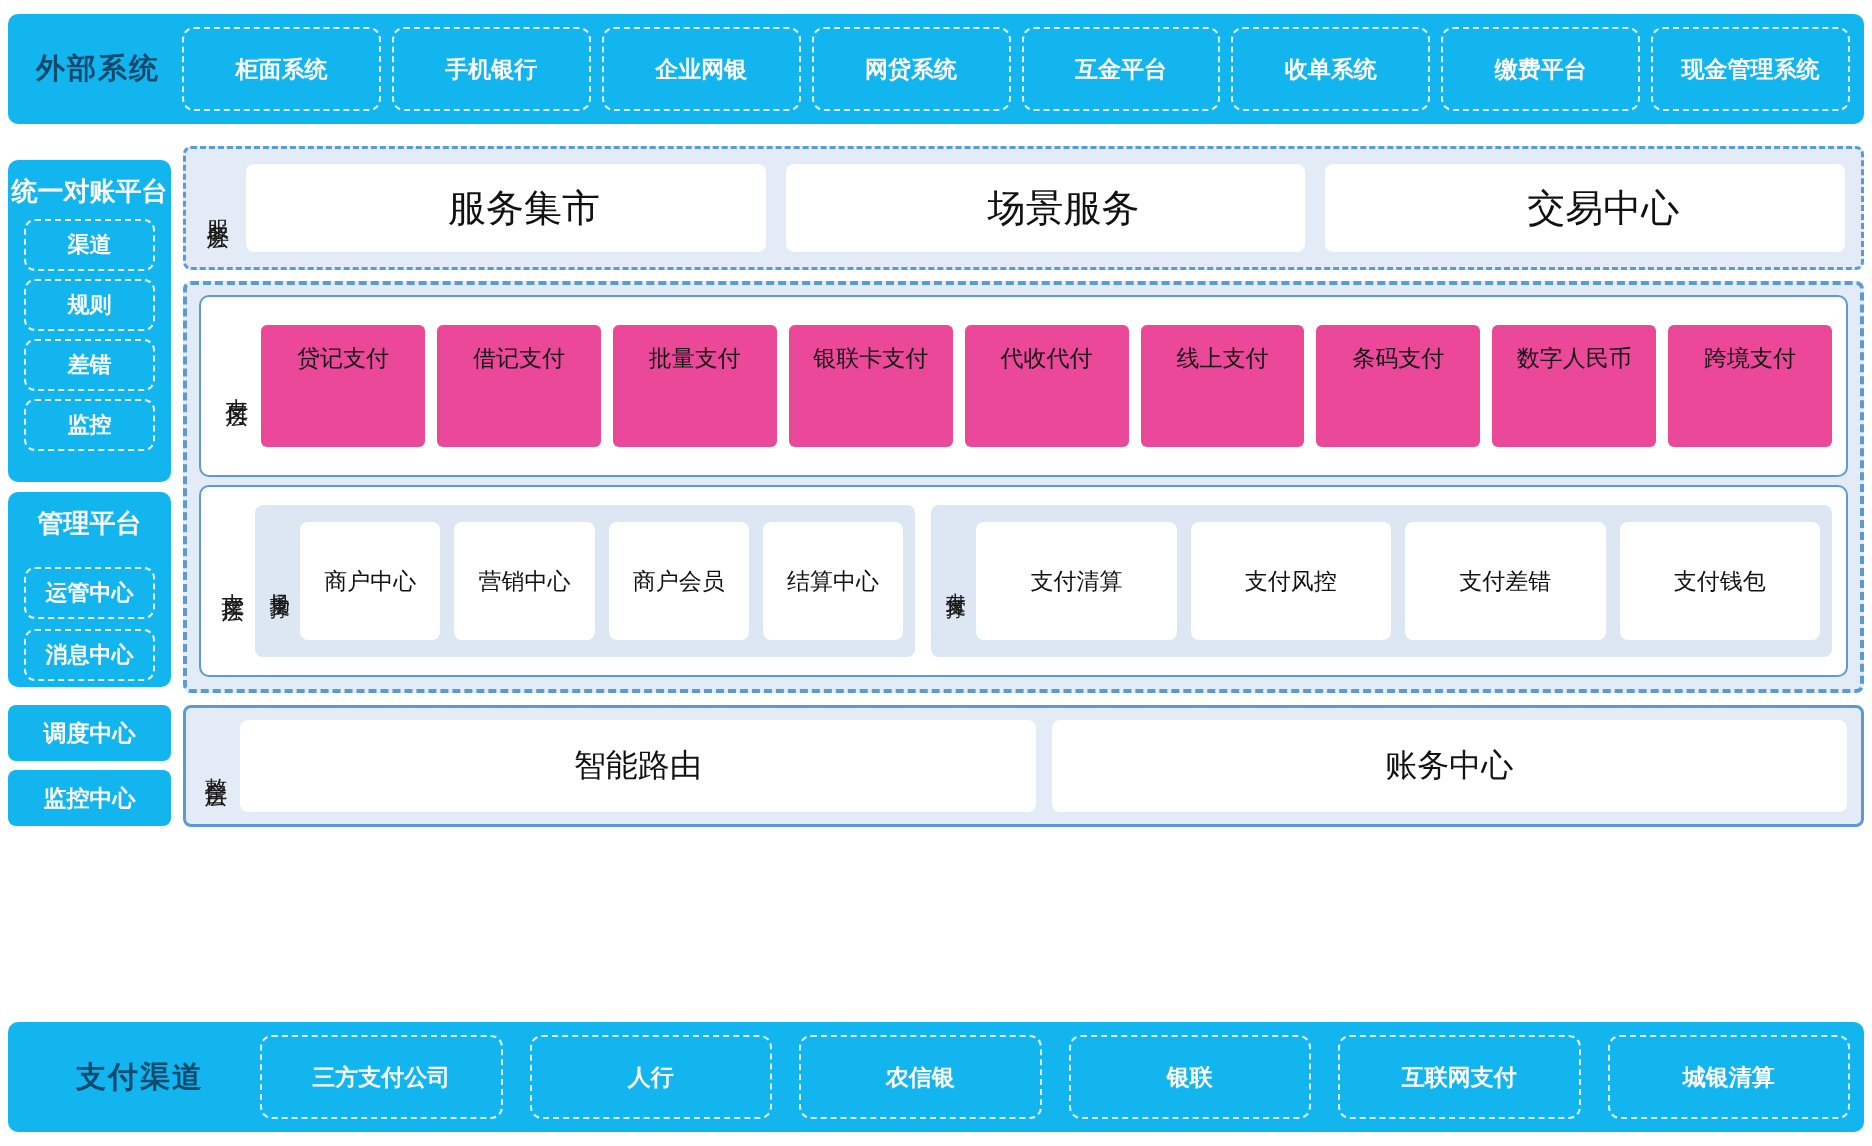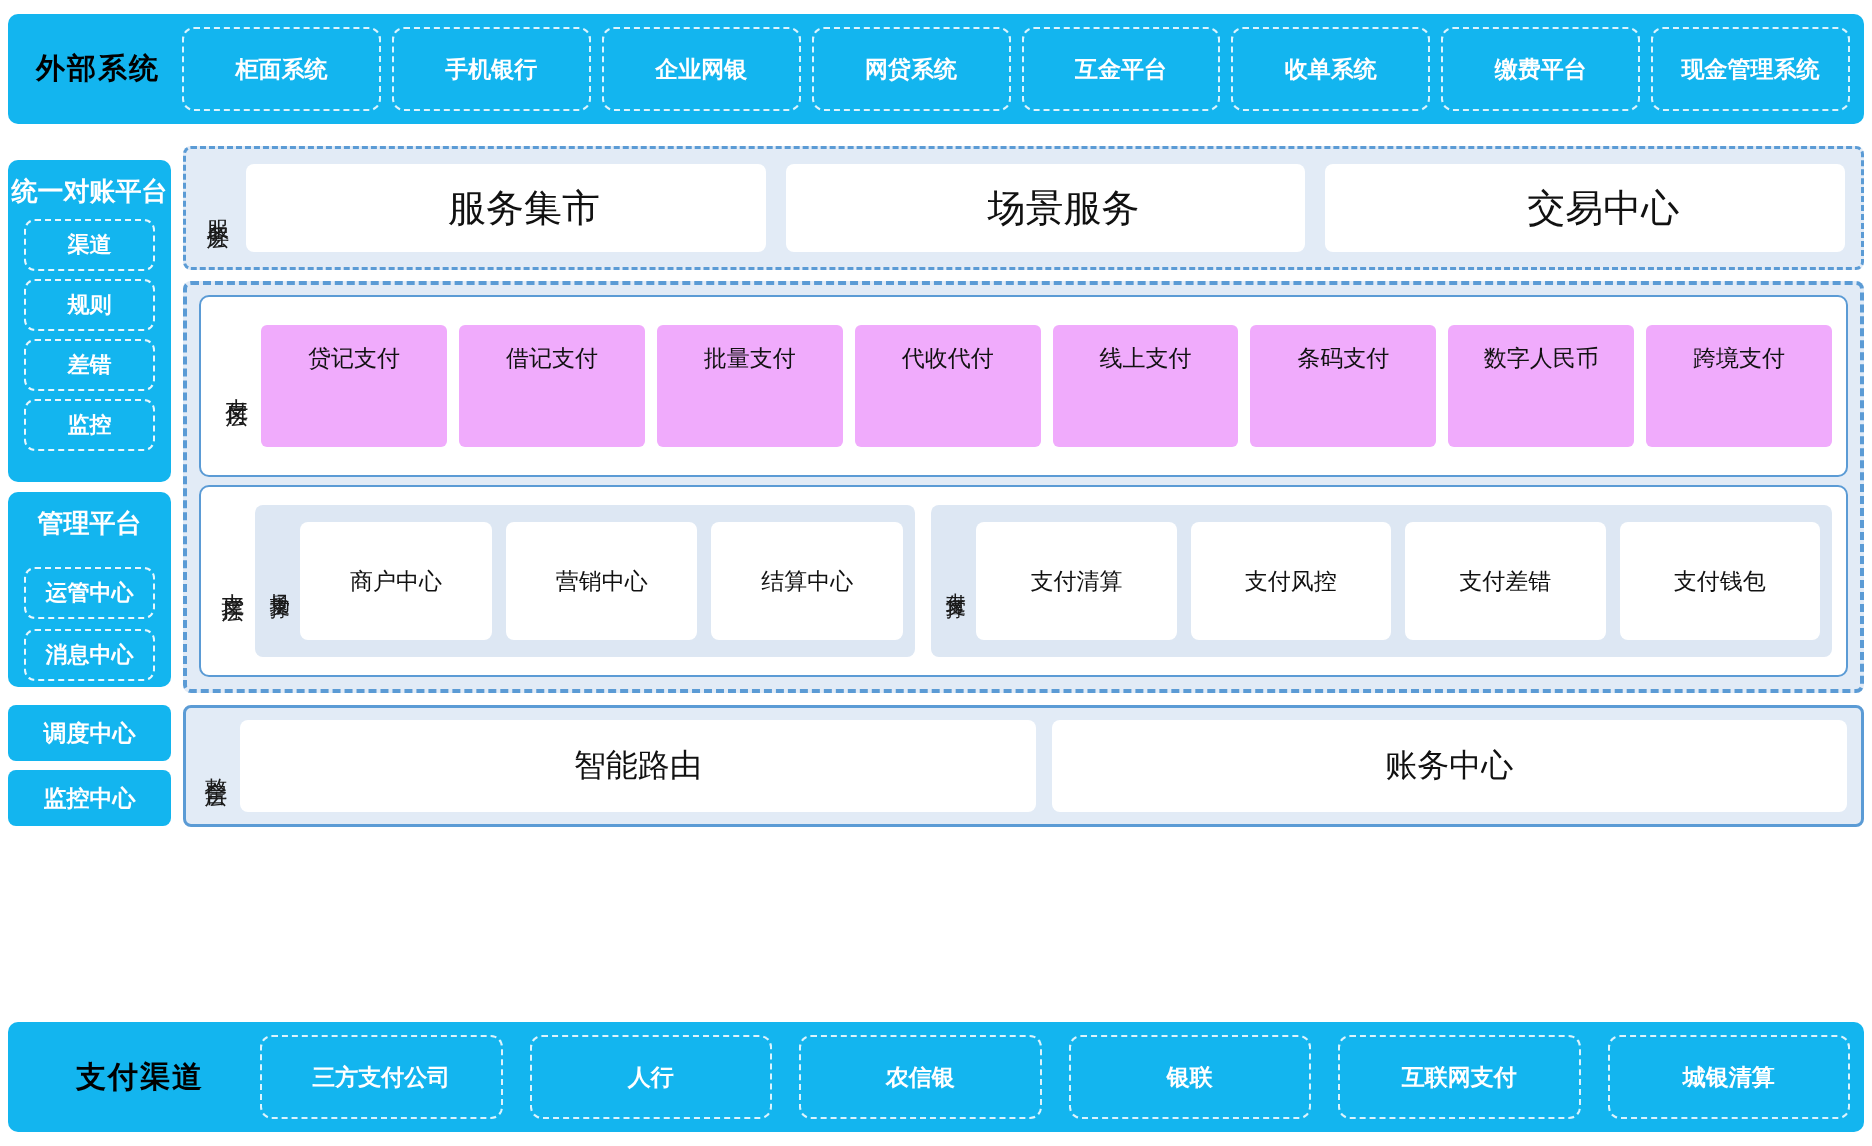--- a/index.html
+++ b/index.html
@@ -13,21 +13,21 @@
 
   
   .blue-bar {
     position: absolute;
     background: #13B5EF;
     border-radius: 10px;
     display: flex;
     align-items: center;
   }
   .bar-title {
-    color: #000000;
+    color: #0c4a6e;
     font-weight: bold;
     letter-spacing: 2px;
     white-space: nowrap;
     text-align: center;
   }
   .dashed-chip {
     border: 2px dashed rgba(255,255,255,0.85);
     border-radius: 12px;
     color: #ffffff;
     display: flex;
@@ -137,21 +137,21 @@
     background:#ffffff;
     border: 2px solid #5B9BD5;
     border-radius: 10px;
     display:flex; align-items:center;
     padding: 10px 14px;
   }
   #pay-layer { height: 182px; margin-bottom: 8px; }
   #pay-layer .layer-label { margin: 0 12px 0 10px; }
   #pay-boxes { display:flex; flex:1; gap: 12px; height: 122px; }
   .tile {
-    background: #f0abfc;
+    background: #ec4899;
     border-radius: 6px;
     display:flex; align-items:flex-start; justify-content:center;
     padding-top: 18px;
     font-size: 23px;
     color:#111;
     white-space:nowrap;
     flex:1;
   }
 
   #support-layer { height: 192px; }
@@ -232,37 +232,39 @@
   </div>
 
   <div id="mid-container">
 
     <div class="inner-white-box" id="pay-layer">
       <div class="layer-label">支付层</div>
       <div id="pay-boxes">
         <div class="tile">贷记支付</div>
         <div class="tile">借记支付</div>
         <div class="tile">批量支付</div>
+        <div class="tile">银联卡支付</div>
         <div class="tile">代收代付</div>
         <div class="tile">线上支付</div>
         <div class="tile">条码支付</div>
         <div class="tile">数字人民币</div>
         <div class="tile">跨境支付</div>
       </div>
     </div>
 
     <div class="inner-white-box" id="support-layer">
       <div class="layer-label">支撑层</div>
       <div id="support-groups">
 
         <div class="support-group" id="group-scene">
           <div class="layer-label">场景支撑</div>
           <div class="group-cards">
             <div class="white-card">商户中心</div>
             <div class="white-card">营销中心</div>
+            <div class="white-card">商户会员</div>
             <div class="white-card">结算中心</div>
           </div>
         </div>
 
         <div class="support-group" id="group-paysup">
           <div class="layer-label">支付支撑</div>
           <div class="group-cards">
             <div class="white-card">支付清算</div>
             <div class="white-card">支付风控</div>
             <div class="white-card">支付差错</div>

